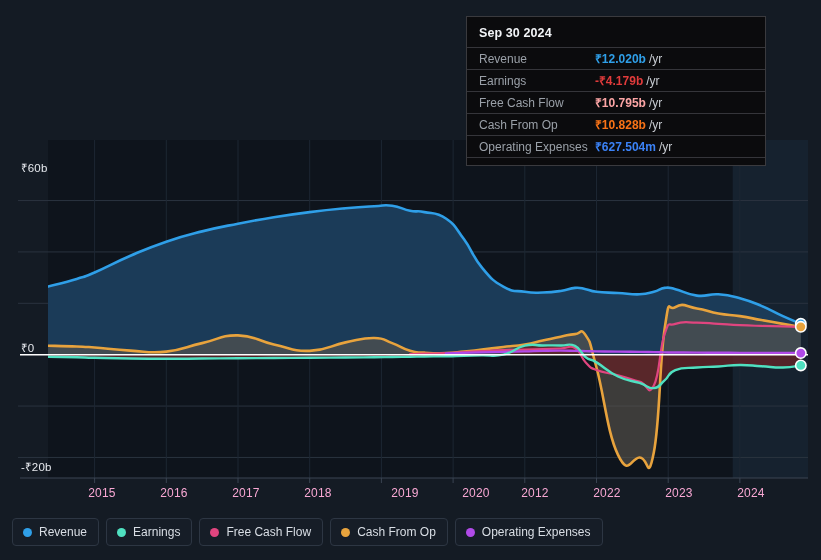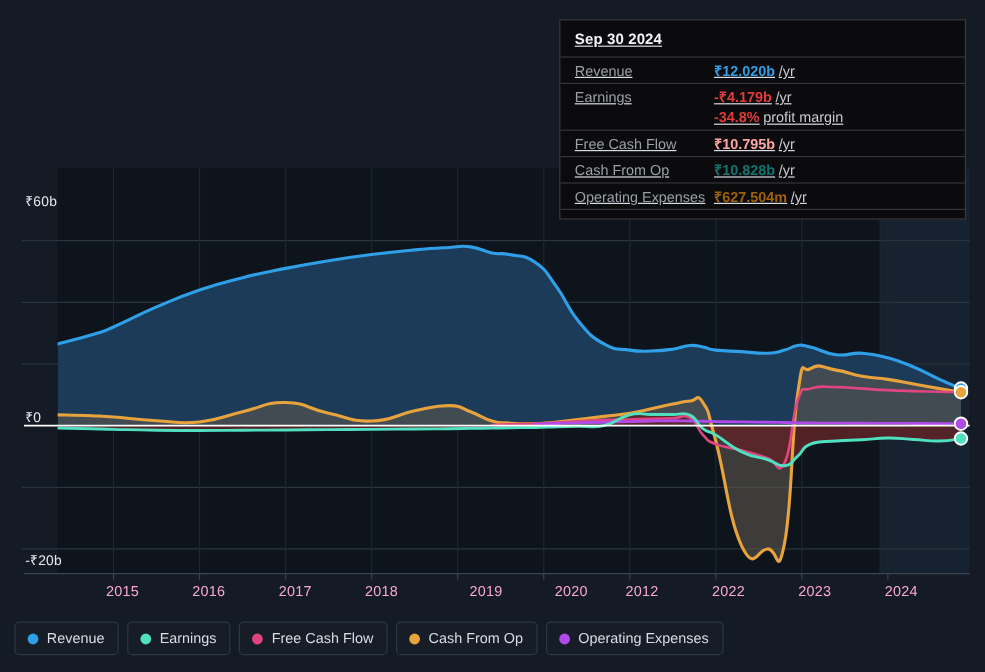--- a/index.html
+++ b/index.html
@@ -43,26 +43,25 @@
     color: #f9a8d4;
     transform: translateX(-50%);
     top: 486px;
   }
 
   
   #tooltip {
     position: absolute;
     left: 466px;
     top: 16px;
-    width: 339px;
+    width: 300px;
     background: #0b0b0d;
     border: 1px solid #3a3a3e;
     box-sizing: border-box;
     padding: 8px 0 4px 0;
-    text-decoration: underline;
   }
   #tooltip .tt-title {
     font-size: 12.5px;
     font-weight: bold;
     color: #f2f4f7;
     padding: 1px 0 7px 12px;
     letter-spacing: .1px;
   }
   .tt-row {
     display: flex;
@@ -205,41 +204,36 @@
       <div class="tt-val" style="color:#2f9fe8">₹12.020b</div>
       <div class="tt-unit">/yr</div>
     </div>
 
     <div class="tt-row">
       <div class="tt-key">Earnings</div>
       <div class="tt-val" style="color:#e03b3b">-₹4.179b</div>
       <div class="tt-unit">/yr</div>
     </div>
 
-    <div class="tt-row no-rule">
-      <div class="tt-key"></div>
-      <div class="tt-val" style="color:#e03b3b">-34.8%</div>
-      <div class="tt-sub">profit margin</div>
-    </div>
 
     <div class="tt-row">
       <div class="tt-key">Free Cash Flow</div>
       <div class="tt-val" style="color:#fca5a5">₹10.795b</div>
       <div class="tt-unit">/yr</div>
     </div>
 
     <div class="tt-row">
       <div class="tt-key">Cash From Op</div>
-      <div class="tt-val" style="color:#0f766e">₹10.828b</div>
+      <div class="tt-val" style="color:#f97316">₹10.828b</div>
       <div class="tt-unit">/yr</div>
     </div>
 
     <div class="tt-row">
       <div class="tt-key">Operating Expenses</div>
-      <div class="tt-val" style="color:#a16207">₹627.504m</div>
+      <div class="tt-val" style="color:#3b82f6">₹627.504m</div>
       <div class="tt-unit">/yr</div>
     </div>
 
     <div class="tt-foot"></div>
   </div>
 
   <div id="legend">
     <div class="legend-item">
       <span class="legend-dot" style="background:#2f9fe8"></span>
       <span class="legend-text">Revenue</span>

